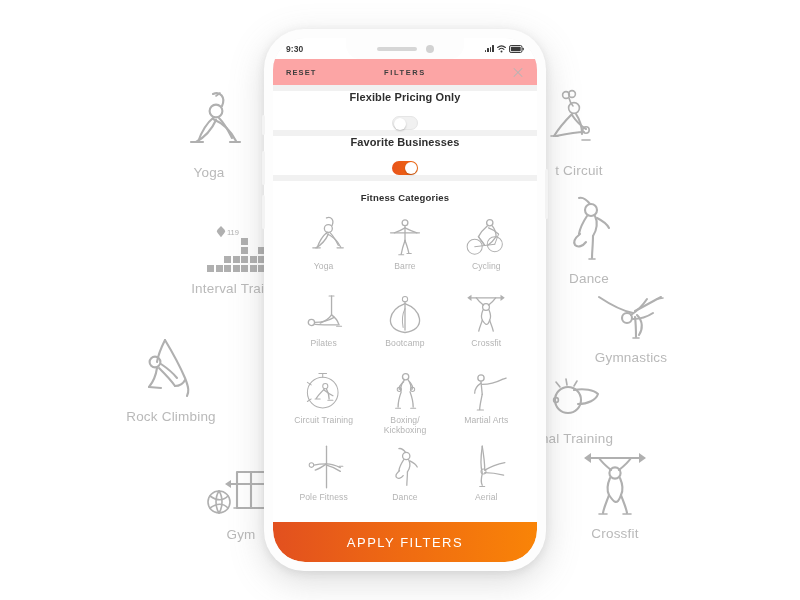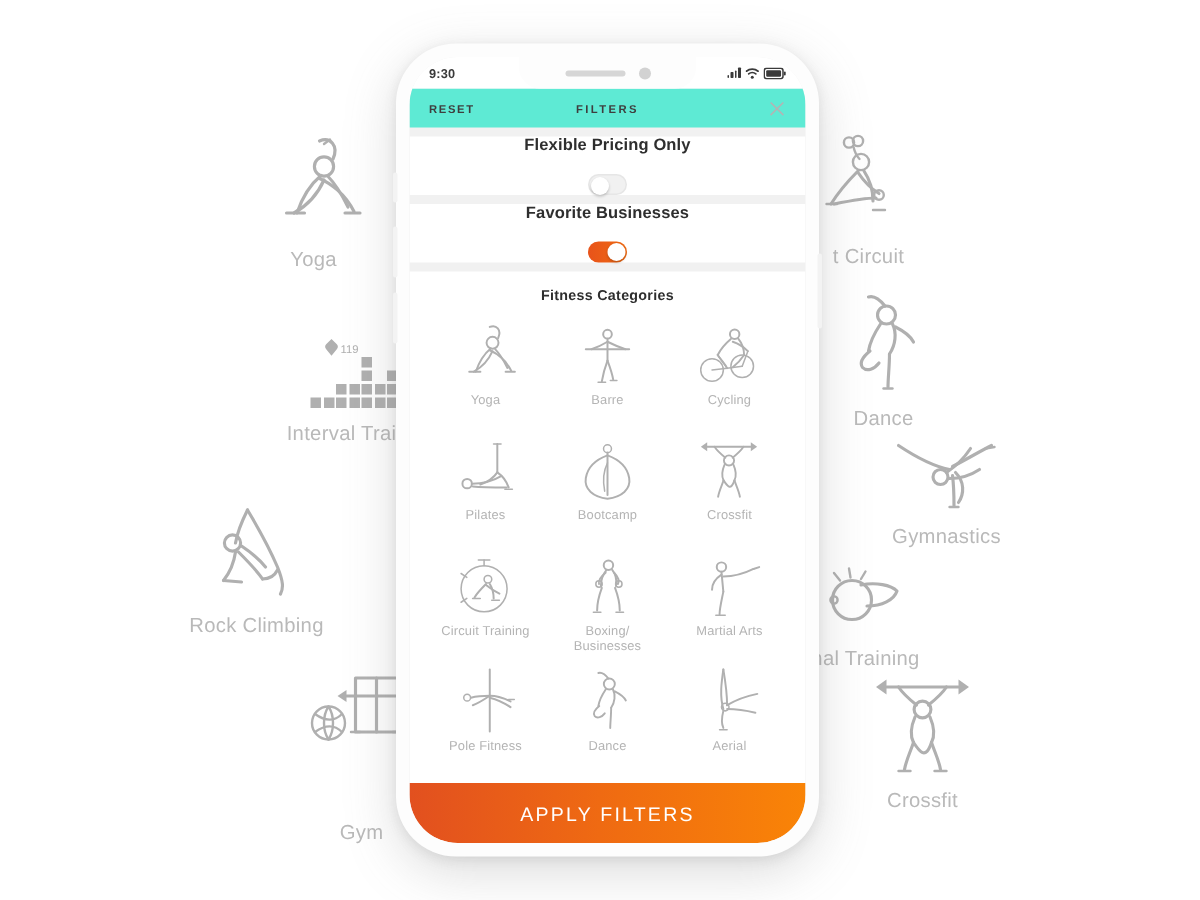--- a/index.html
+++ b/index.html
@@ -67,21 +67,21 @@
     display:flex; align-items:center; justify-content:space-between;
     padding:0 13px; z-index:5;
   }
   #clock { font-size:8.5px; font-weight:bold; color:#3a3a3a; letter-spacing:.1px; }
   #status-right { display:flex; align-items:center; gap:3px; }
   .bar-set { display:flex; align-items:flex-end; gap:1px; height:7px; }
   .bar-set i { width:1.6px; background:#3a3a3a; display:block; border-radius:.5px; }
 
   
   #navbar {
-    background:#5eead4; height:26px;
+    background:#fca5a5; height:26px;
     display:flex; align-items:center; padding:0 13px;
     position:relative;
     justify-content:flex-end;
   }
   #reset-btn {
     font-size:7.5px; font-weight:bold; letter-spacing:1.1px; color:#3e3e3e;
     cursor:pointer;
   }
   #nav-title {
     position:absolute; left:50%; transform:translateX(-50%);
@@ -198,21 +198,21 @@
       <path class="ln" d="M26 38 C25 45 22 52 18 57"></path>
       <path class="ln" d="M28 38 C34 44 40 50 44 56"></path>
       <path class="ln" d="M18 57 L30 58"></path>
       <path class="ln" d="M34 10 C40 20 48 34 54 48 C58 58 58 62 56 66"></path>
       <path class="ln" d="M34 10 C30 18 27 26 26 32"></path>
       <path class="ln" d="M44 56 C48 56 52 54 54 50"></path>
     </svg>
     <div class="bg-lbl">Rock Climbing</div>
   </div>
 
-  <div class="bg-tile" style="left:182px; top:440px; width:118px;gap:40px;">
+  <div class="bg-tile" style="left:182px; top:460px; width:118px;">
     <svg class="bg-ico" width="80" height="60" viewBox="0 0 80 60">
       <circle class="ln-s" cx="18" cy="42" r="11"></circle>
       <path class="ln-s" d="M9 36 C16 41 22 41 27 36"></path>
       <path class="ln-s" d="M9 48 C16 43 22 43 27 48"></path>
       <path class="ln-s" d="M18 31 C14 37 14 47 18 53"></path>
       <path class="ln-s" d="M18 31 C22 37 22 47 18 53"></path>
       <rect class="ln" x="36" y="12" width="28" height="36"></rect>
       <path class="ln" d="M36 24 L64 24"></path>
       <path class="ln" d="M50 12 L50 48"></path>
       <path class="ln" d="M30 24 L36 24 M64 24 L70 24"></path>
@@ -490,21 +490,21 @@
                   <path class="ln" d="M33 22 C28 26 25 30 26 34"></path>
                   <path class="ln" d="M42 22 C46 26 48 30 46 34"></path>
                   <circle class="ln-s" cx="26" cy="34" r="3.4"></circle>
                   <circle class="ln-s" cx="47" cy="34" r="3.4"></circle>
                   <path class="ln" d="M29 38 C26 46 24 54 24 62"></path>
                   <path class="ln" d="M43 38 C46 46 48 54 48 62"></path>
                   <path class="ln-s" d="M20 64 L28 64 M44 64 L52 64"></path>
                 </svg>
               </div>
               <div class="cl" style="white-space:pre-line">Boxing/
-Businesses</div>
+Kickboxing</div>
             </div>
 
             <div class="cat">
               <div class="ic">
                 <svg width="46" height="44" viewBox="0 0 72 70">
                   <circle class="ln" cx="28" cy="16" r="5"></circle>
                   <path class="ln" d="M28 21 L30 42"></path>
                   <path class="ln" d="M28 24 C22 28 18 34 18 40"></path>
                   <path class="ln" d="M30 26 C38 26 50 24 62 18"></path>
                   <path class="ln" d="M30 42 C28 52 26 60 26 66"></path>

